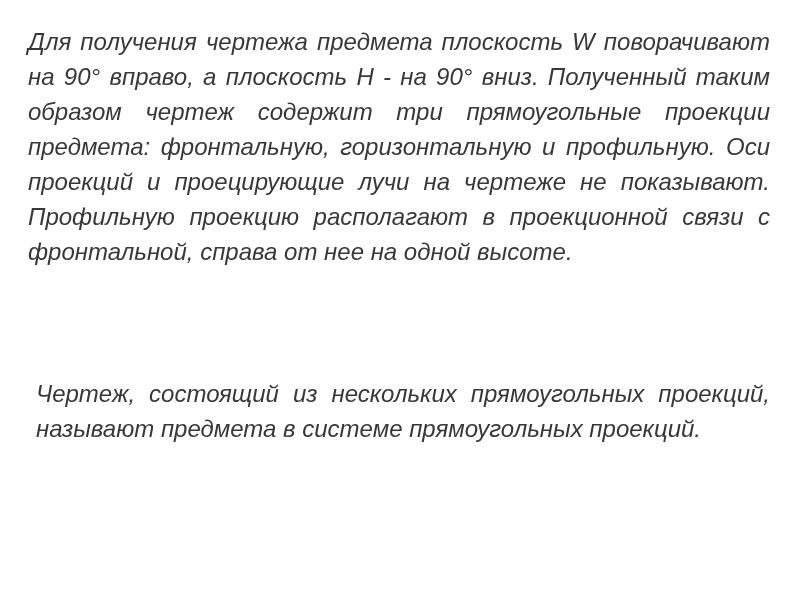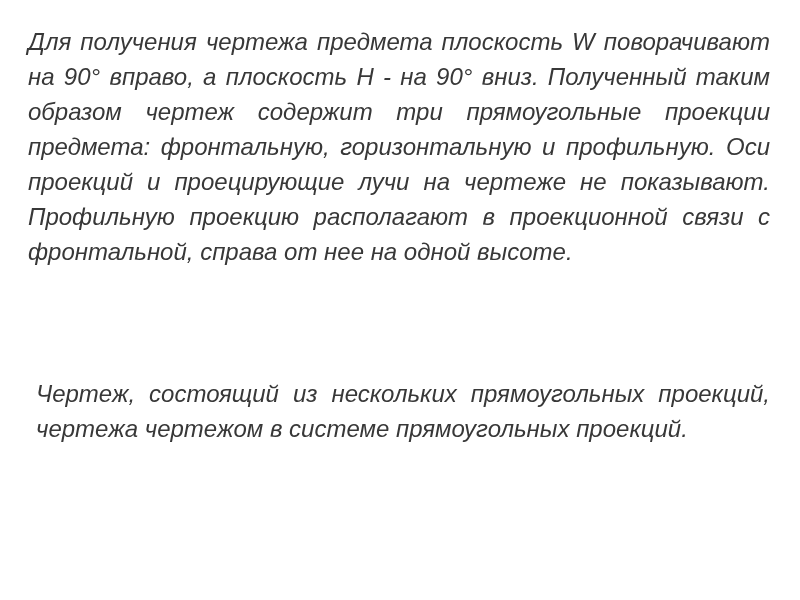--- a/index.html
+++ b/index.html
@@ -33,14 +33,14 @@
     left: 36px;
     top: 376px;
     width: 734px;
   }
 </style>
 </head>
 <body>
 
 <div class="slide">
   <p class="para para-1">Для получения чертежа предмета плоскость W поворачивают на 90° вправо, а плоскость H - на 90° вниз. Полученный таким образом чертеж содержит три прямоугольные проекции предмета: фронтальную, горизонтальную и профильную. Оси проекций и проецирующие лучи на чертеже не показывают. Профильную проекцию располагают в проекционной связи с фронтальной, справа от нее на одной высоте.</p>
-  <p class="para para-2">Чертеж, состоящий из нескольких прямоугольных проекций, чертежа чертежом в системе прямоугольных проекций.</p>
+  <p class="para para-2">Чертеж, состоящий из нескольких прямоугольных проекций, называют предмета в системе прямоугольных проекций.</p>
 </div>
 
 </body></html>

